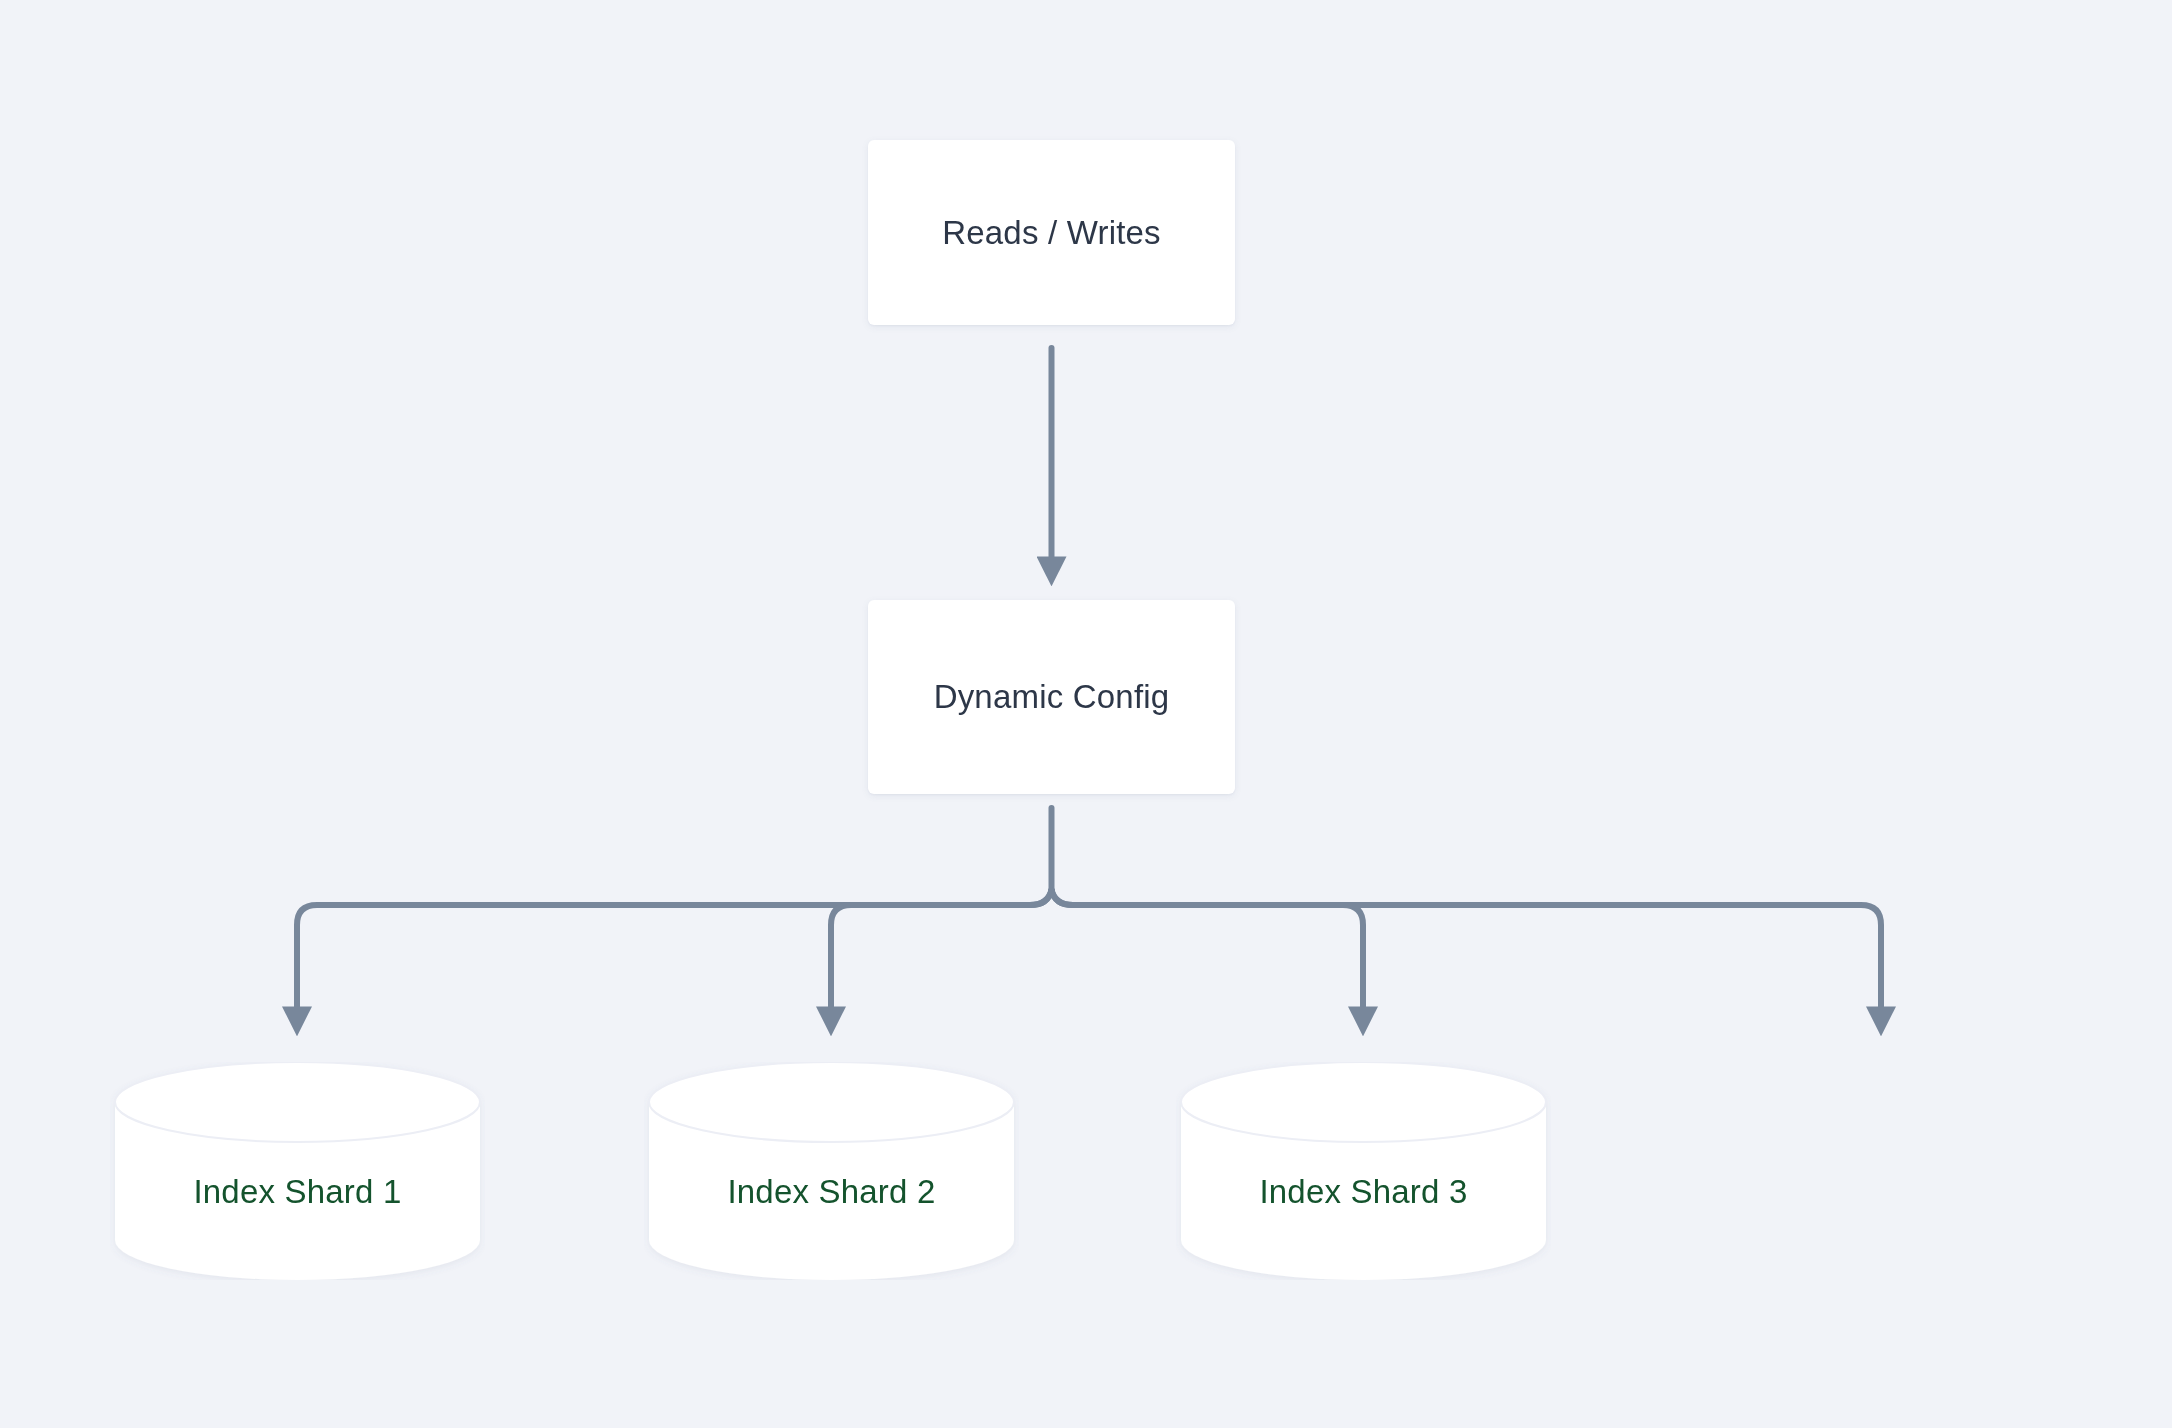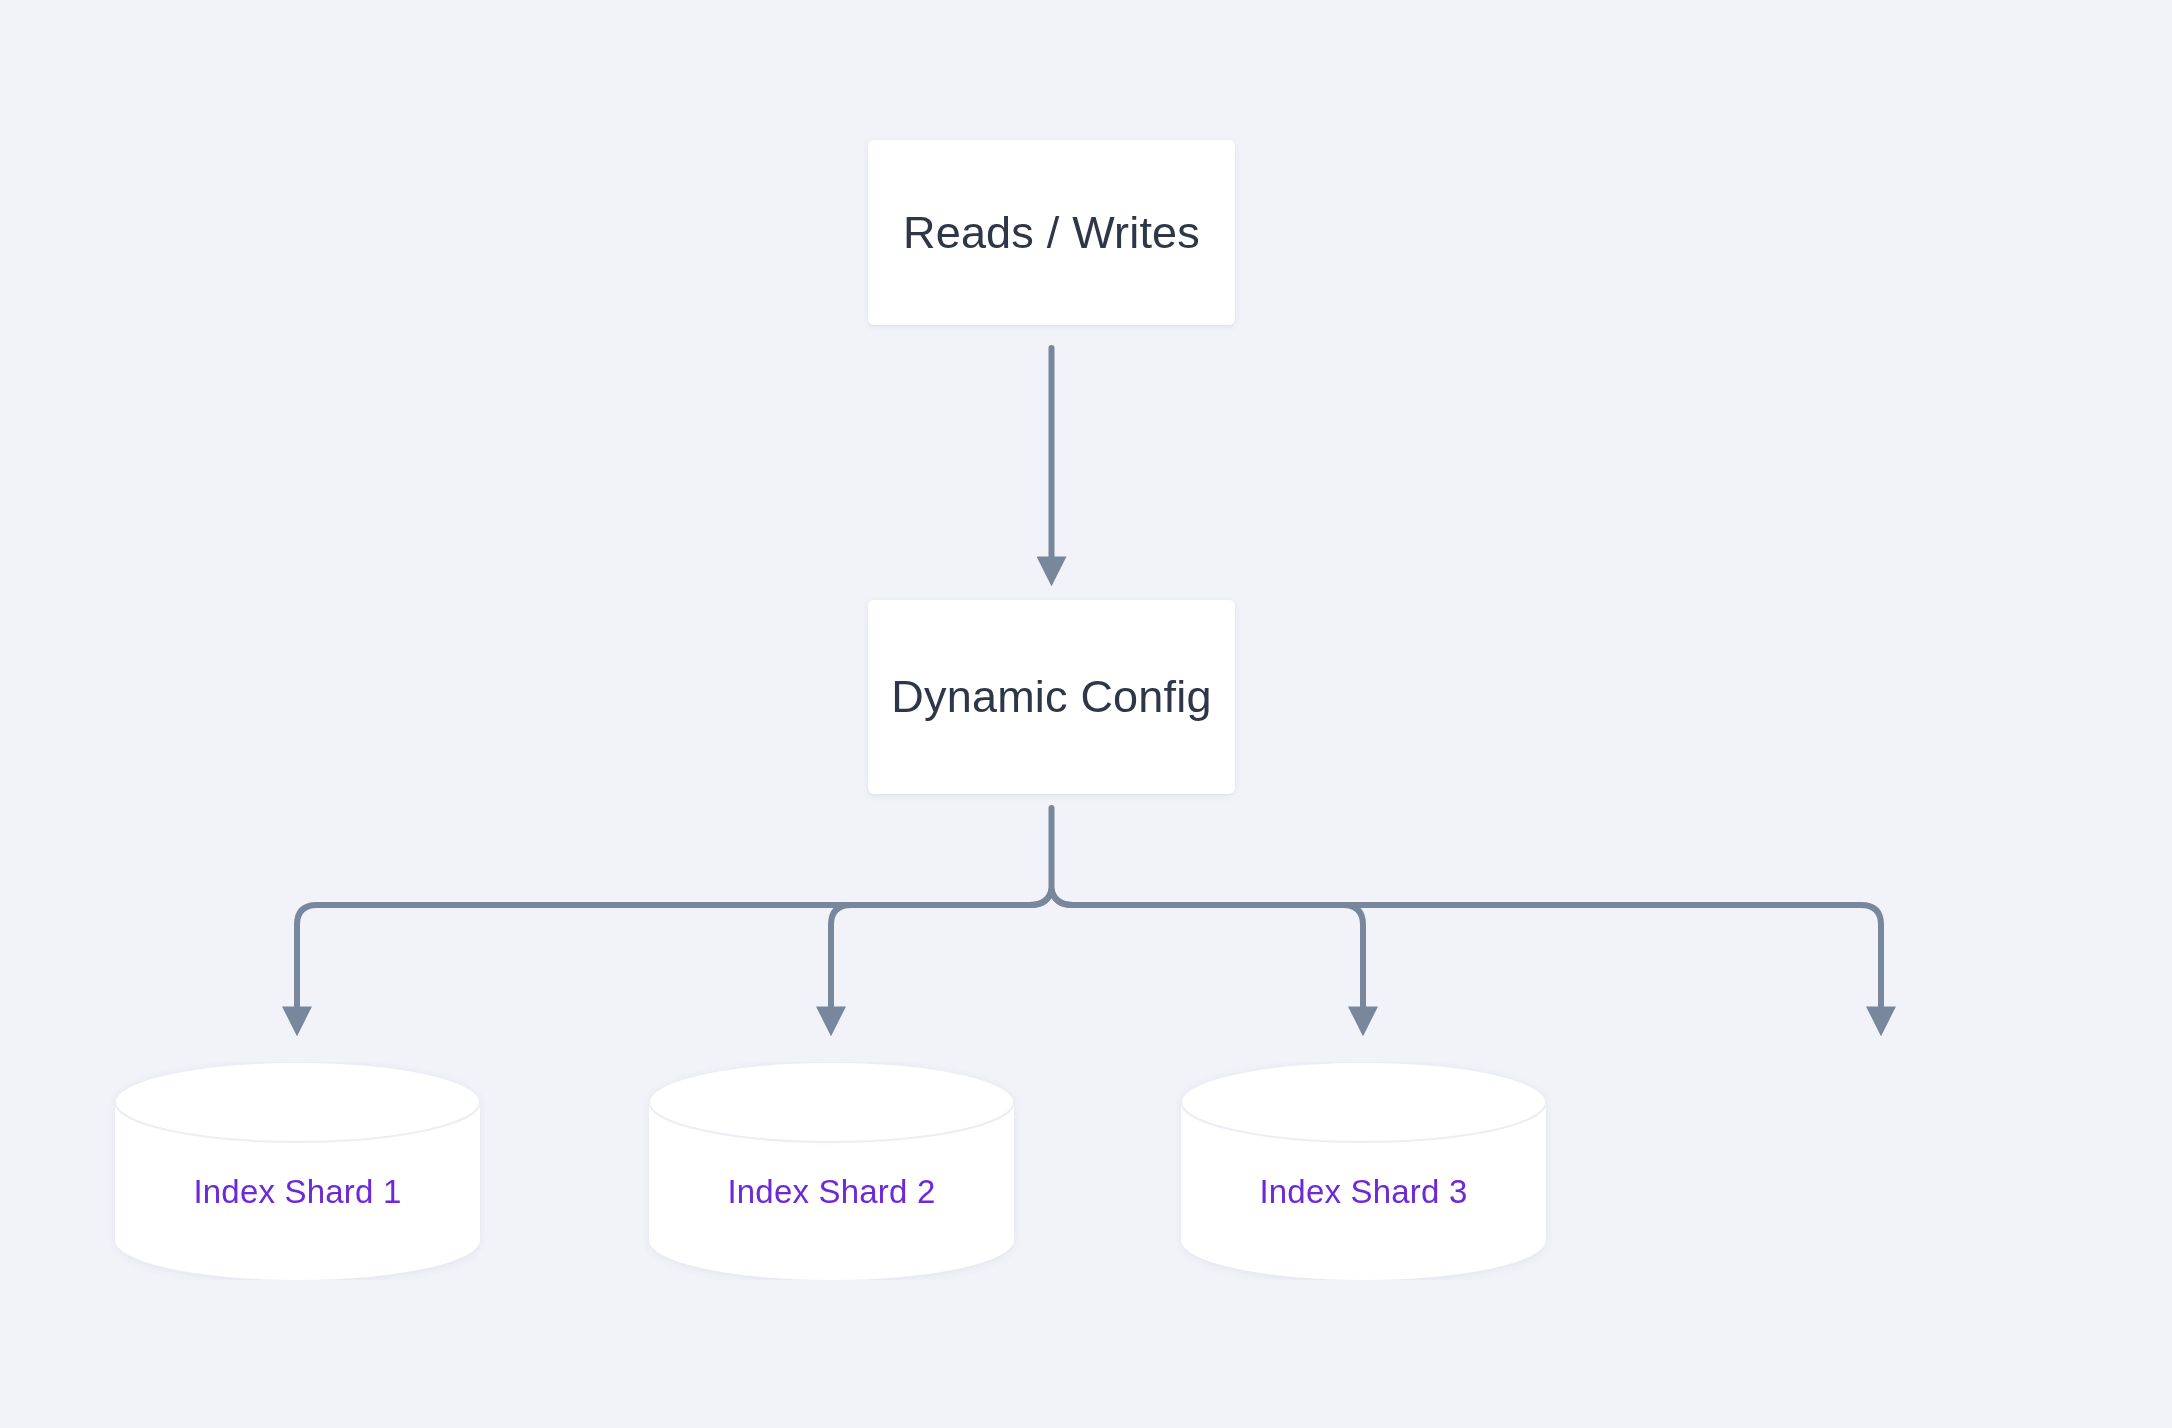--- a/index.html
+++ b/index.html
@@ -29,21 +29,21 @@
     position: absolute;
     background: #ffffff;
     border-radius: 6px;
     box-shadow: 0 2px 7px rgba(100, 115, 145, 0.10),
                 0 1px 2px rgba(100, 115, 145, 0.06);
     display: flex;
     align-items: center;
     justify-content: center;
   }
   .node-box .node-label {
-    font-size: 45px;
+    font-size: 33px;
     color: #2d3748;
     letter-spacing: 0.2px;
     white-space: nowrap;
   }
   #box-reads-writes {
     left: 868px;
     top: 140px;
     width: 367px;
     height: 185px;
   }
@@ -68,21 +68,21 @@
   .cyl-label {
     position: absolute;
     left: 0;
     top: 0;
     width: 375px;
     height: 218px;
     display: flex;
     align-items: center;
     justify-content: center;
     font-size: 33px;
-    color: #6d28d9;
+    color: #14532d;
     letter-spacing: 0.2px;
     white-space: nowrap;
     padding-top: 42px;
     box-sizing: border-box;
   }
   #cyl-0 { left: 110px; top: 1062px; }
   #cyl-1 { left: 644px; top: 1062px; text-decoration: underline; }
   #cyl-2 { left: 1176px; top: 1062px; }
   #cyl-3 { left: 1694px; top: 1062px; }
 </style>

